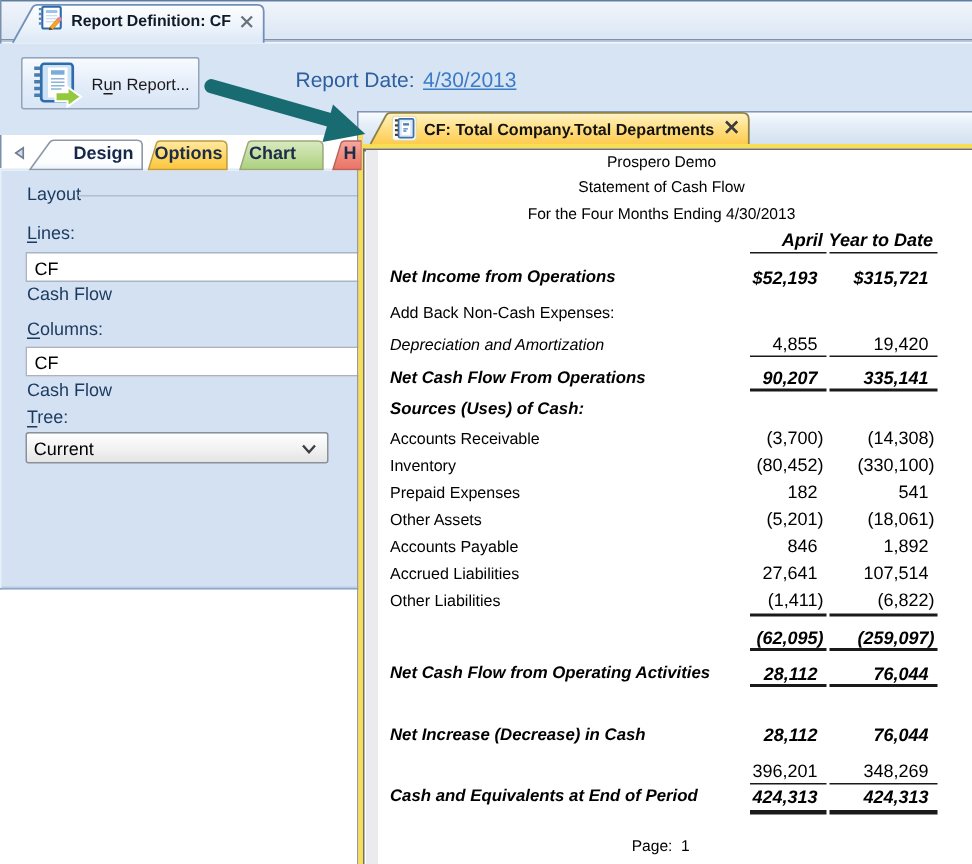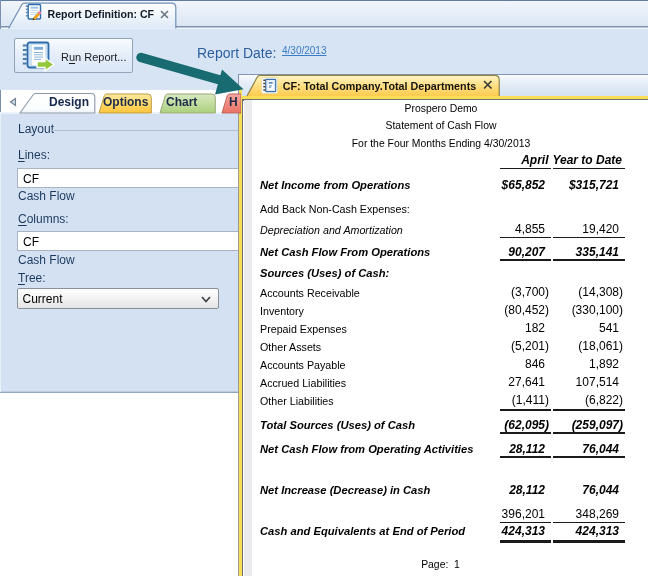--- a/index.html
+++ b/index.html
@@ -14,21 +14,21 @@
   #topstrip .l2{position:absolute;left:0;top:26px;width:648px;height:1px;background:#b9c7da;}
   #topstrip .l3{position:absolute;left:0;top:27px;width:648px;height:2px;background:#f2f6fb;}
   
   #toolbar{left:0;top:29px;width:648px;height:61px;background:#d7e4f4;}
   #runbtn{left:14px;top:9px;width:119px;height:35px;box-sizing:border-box;
     border:1px solid #93a3ba;border-radius:2px;
     background:linear-gradient(#f7fbff,#e3ecf9 55%,#d9e6f6);}
   #runbtn .lbl{position:absolute;left:46px;top:12px;font-size:11px;color:#1b1b1b;white-space:nowrap;}
   #runbtn .lbl u{text-decoration:underline;text-underline-offset:1.5px;}
   #repdate{left:197px;top:15.5px;font-size:14px;color:#2d5f9f;}
-  #replink{left:282px;top:15.5px;font-size:10px;color:#3c7cc6;text-decoration:underline;}
+  #replink{left:282px;top:15.5px;font-size:14px;color:#3c7cc6;text-decoration:underline;}
   
   #lpanel{left:0;top:112px;width:241px;height:281px;background:#d3e1f3;
     border-bottom:1.5px solid #8ea7c5;border-top:1px solid #eef4fb;box-sizing:border-box;
     box-shadow:inset 1px 1px 0 #e8f0fa, inset -1px -1px 0 #bccbdf;}
   .plabel{position:absolute;left:18px;font-size:12px;color:#1c3a5e;}
   .plabel u{text-decoration:underline;text-underline-offset:1.5px;}
   .ptext{position:absolute;left:17px;width:224px;height:20px;box-sizing:border-box;
     border:1px solid #a9b4c2;background:#fff;font-size:12px;color:#000;
     padding:3px 0 0 5px;font-family:"Liberation Sans",sans-serif;}
   #sep1{position:absolute;left:52px;top:17px;width:189px;height:1px;background:#aebfd6;}
@@ -120,21 +120,21 @@
   <div class="ctr" style="top:120px">Statement of Cash Flow</div>
   <div class="ctr" style="top:137.5px">For the Four Months Ending 4/30/2013</div>
   <div class="rrow" style="top:152.9px">
     <span class="hv1 bi">April</span>
     <span class="hv2 bi">Year to Date</span>
   </div>
   <div class="uline" style="left:500px;top:168px;width:51px"></div>
   <div class="uline" style="left:553px;top:168px;width:72px"></div>
   <div class="rrow" style="top:178.4px">
     <span class="lab bi">Net Income from Operations</span>
-    <span class="v1 bi">$65,852</span>
+    <span class="v1 bi">$52,193</span>
     <span class="v2 bi">$315,721</span>
   </div>
   <div class="rrow" style="top:202px">
     <span class="lab">Add Back Non-Cash Expenses:</span>
   </div>
   <div class="rrow" style="top:222.4px">
     <span class="lab ind">Depreciation and Amortization</span>
     <span class="v1">4,855</span>
     <span class="v2">19,420</span>
   </div>
@@ -181,21 +181,20 @@
     <span class="v2">107,514</span>
   </div>
   <div class="rrow" style="top:393.4px">
     <span class="lab">Other Liabilities</span>
     <span class="v1p">(1,411)</span>
     <span class="v2p">(6,822)</span>
   </div>
   <div class="uline" style="left:500px;top:409px;width:51px;height:1.6px"></div>
   <div class="uline" style="left:553px;top:409px;width:72px;height:1.6px"></div>
   <div class="rrow" style="top:417.9px">
-    <span class="lab bi">Total Sources (Uses) of Cash</span>
     <span class="v1p bi">(62,095)</span>
     <span class="v2p bi">(259,097)</span>
   </div>
   <div class="uline" style="left:500px;top:432.3px;width:51px;height:1.7px"></div>
   <div class="uline" style="left:553px;top:432.3px;width:72px;height:1.7px"></div>
   <div class="rrow" style="top:441.9px">
     <span class="lab bi">Net Cash Flow from Operating Activities</span>
     <span class="v1 bi">28,112</span>
     <span class="v2 bi">76,044</span>
   </div>

